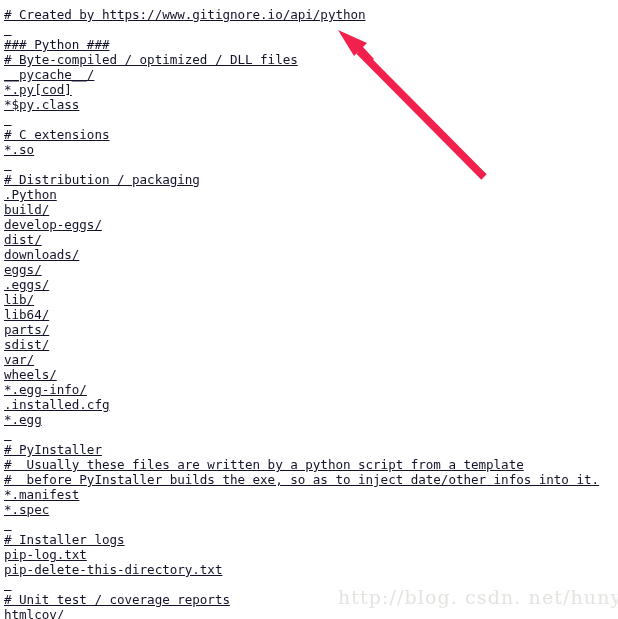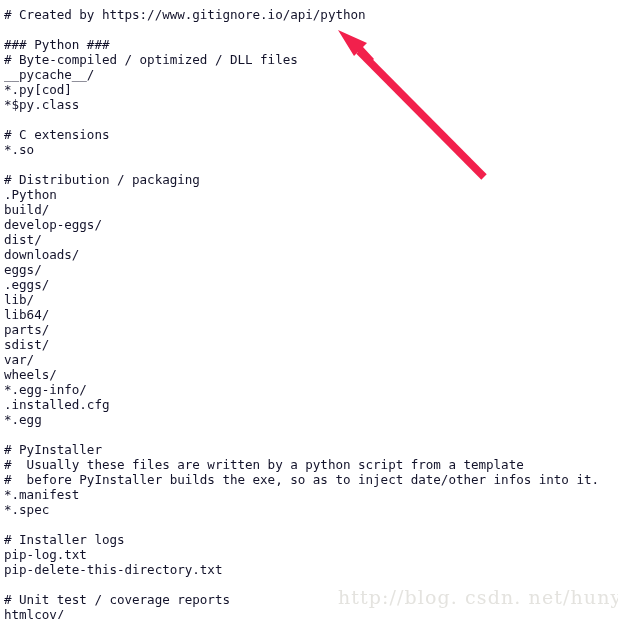--- a/index.html
+++ b/index.html
@@ -27,20 +27,21 @@
     font-size: 12.6px;
     line-height: 15px;
     color: #13132b;
     white-space: pre;
     letter-spacing: -0.05px;
   }
   .code-line {
     display: block;
     height: 15px;
     white-space: pre;
+    text-decoration: underline;
   }
   .code-line:empty::before {
     content: " ";
   }
   
   #annotation-arrow {
     position: absolute;
     left: 0;
     top: 0;
     width: 618px;

